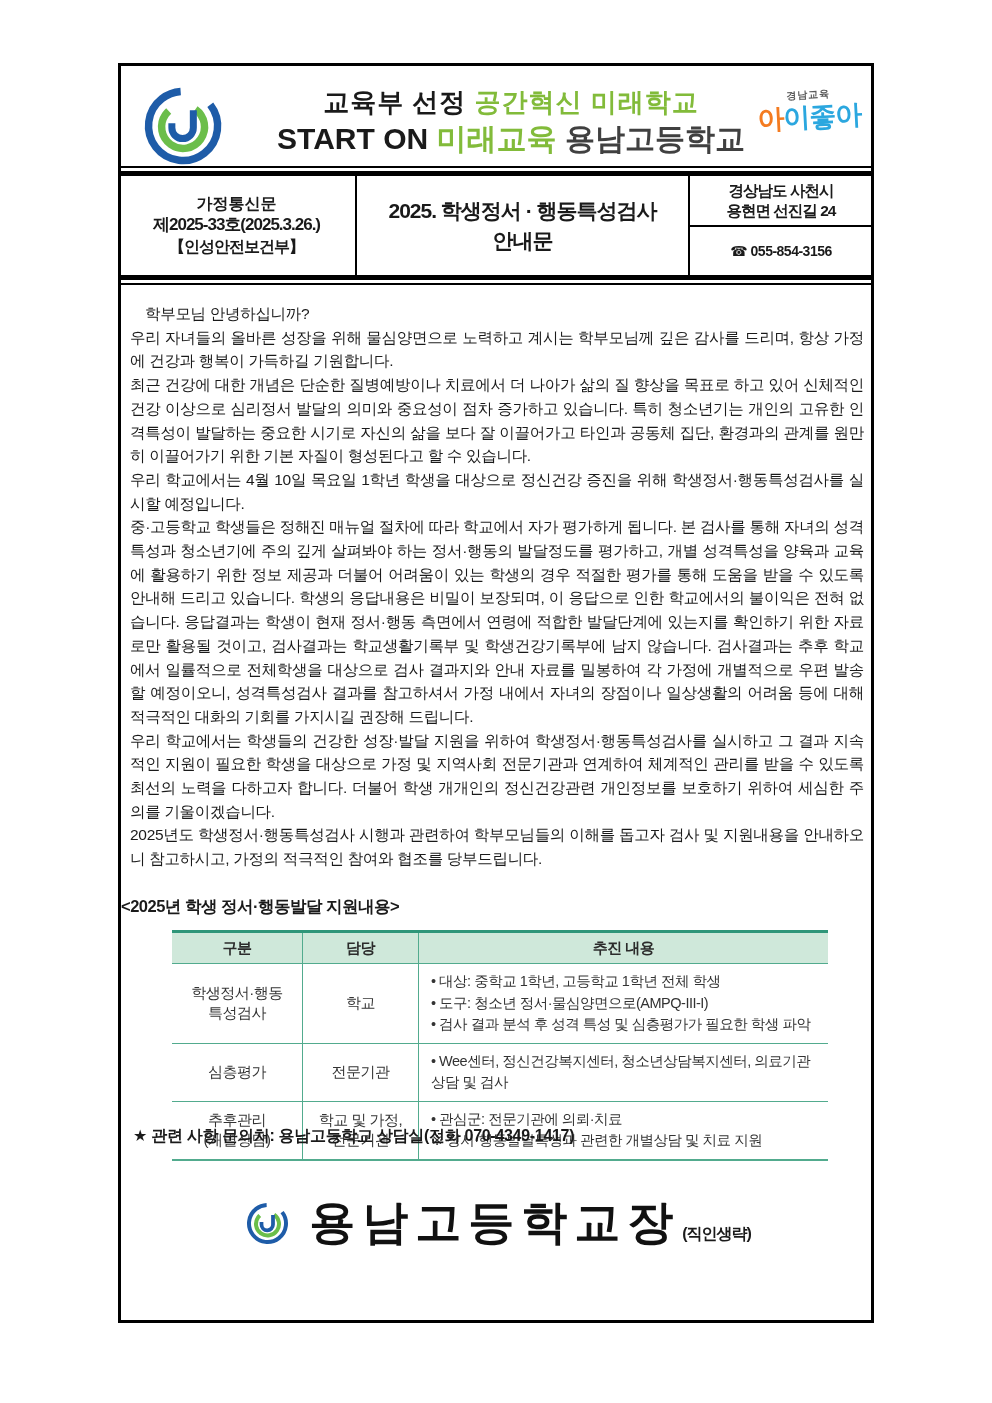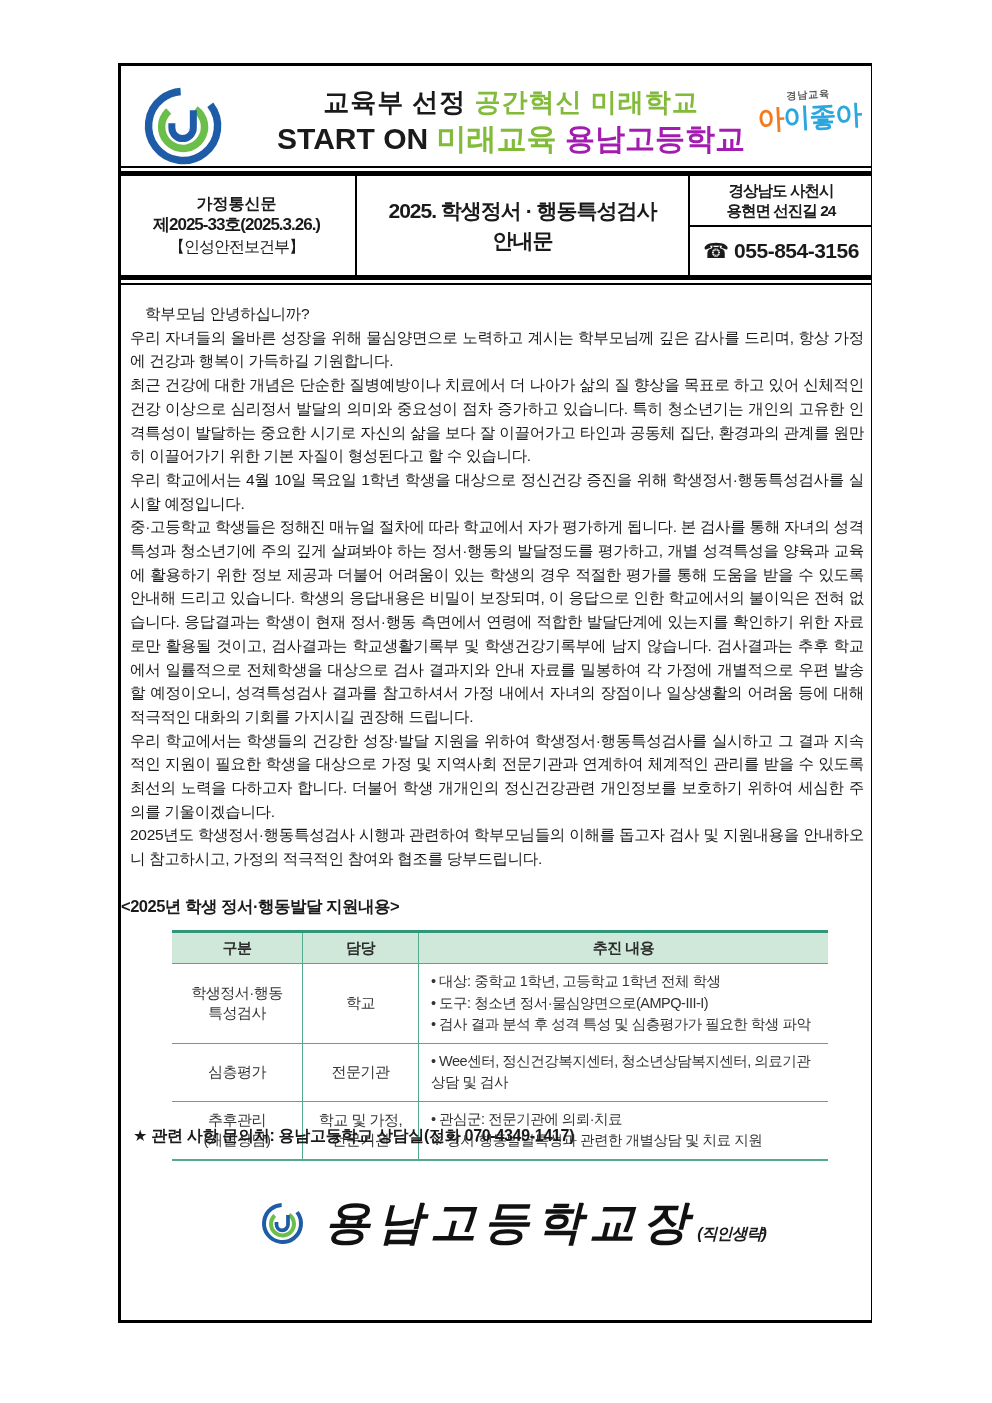--- a/index.html
+++ b/index.html
@@ -1,55 +1,55 @@
 <!DOCTYPE html>
 <html><head>
 <meta charset="utf-8">
 <style>
   html,body{margin:0;padding:0;background:#ffffff;}
   .page{
-    position:relative;width:872px;height:1403px;background:#ffffff;
+    position:relative;width:992px;height:1403px;background:#ffffff;
     font-family:"Liberation Sans","DejaVu Sans",sans-serif;color:#1a1a1a;overflow:hidden;
   }
   .frame{
     position:absolute;left:118px;top:63px;width:756px;height:1260px;
     border:3px solid #000;box-sizing:border-box;
   }
   
   .logo-main{position:absolute;left:16px;top:18px;}
   .banner-text{position:absolute;left:150px;top:20px;width:480px;text-align:center;}
   .b1{font-size:26px;font-weight:700;letter-spacing:1px;line-height:33px;white-space:nowrap;}
   .b2{font-size:30px;font-weight:800;line-height:40px;white-space:nowrap;}
   .txt-green{color:#82bb3a;}
-  .txt-blue{color:#a21caf;margin-top:8px;}
+  .txt-blue{color:#404040;margin-top:8px;}
   .badge{position:absolute;right:4px;top:22px;width:116px;text-align:center;transform:rotate(-3deg);}
   .badge-top{font-size:10px;font-weight:700;color:#5a5a5a;letter-spacing:1px;}
   .badge-main{font-size:27px;font-weight:800;letter-spacing:-1px;line-height:30px;}
   .badge-first{color:#f47b20;}
   .badge-rest{color:#2ba7df;}
   
   .rule-thin-top{position:absolute;left:-3px;top:100px;width:756px;height:2px;background:#000;}
   .rule-thin-bottom{position:absolute;left:-3px;top:217px;width:756px;height:2px;background:#000;}
   .info{
     position:absolute;left:-3px;top:105px;width:756px;height:109px;
     border-top:5px solid #000;border-bottom:5px solid #000;box-sizing:border-box;
     display:flex;
   }
   .info-cell{display:flex;flex-direction:column;align-items:center;justify-content:center;box-sizing:border-box;}
   .cell-doc{width:237px;}
   .cell-title{width:335px;border-left:2px solid #000;border-right:2px solid #000;}
   .cell-contact{width:182px;justify-content:flex-start;}
   .doc-type{font-size:16px;font-weight:700;line-height:21px;}
   .doc-number{font-size:17px;font-weight:700;line-height:22px;letter-spacing:-1px;}
-  .doc-dept{font-size:16px;font-weight:400;line-height:22px;letter-spacing:-1px;}
+  .doc-dept{font-size:16px;font-weight:700;line-height:22px;letter-spacing:-1px;}
   .notice-title{font-size:21px;font-weight:700;line-height:30px;text-align:center;letter-spacing:-1px;}
   .addr-box{width:100%;height:51px;display:flex;flex-direction:column;align-items:center;justify-content:center;border-bottom:2px solid #000;box-sizing:border-box;}
   .addr-line{font-size:15.5px;font-weight:700;line-height:20px;letter-spacing:-1px;}
   .phone-box{width:100%;flex:1;display:flex;align-items:center;justify-content:center;}
-  .phone{font-size:21px;font-weight:700;letter-spacing:-0.5px;}
+  .phone{font-size:14px;font-weight:700;letter-spacing:-0.5px;}
   
   .body-text{position:absolute;left:9px;top:236px;width:734px;font-size:15.5px;line-height:23.7px;text-align:justify;letter-spacing:-0.3px;}
   .body-text p{margin:0;}
   .greeting{padding-left:15px;text-align:left;}
   
   .support-title{position:absolute;left:0;top:830px;width:100%;font-size:16.5px;font-weight:700;letter-spacing:-0.5px;}
   .support{
     position:absolute;left:51px;top:864px;width:656px;
     border-top:3px solid #2f9679;border-bottom:2px solid #52ab8e;box-sizing:border-box;
   }
@@ -59,21 +59,21 @@
   .s-head .s-cell{font-weight:700;color:#2b2b2b;min-height:30px;padding:3px 4px;}
   .s-cell{
     display:flex;flex-direction:column;align-items:center;justify-content:center;
     font-size:15px;line-height:20px;color:#333;text-align:center;
     padding:7px 4px;box-sizing:border-box;white-space:pre-line;letter-spacing:-0.5px;
   }
   .s-cell.c2,.s-cell.c3{border-left:1.5px solid #52ab8e;}
   .s-cell.c3.details{align-items:flex-start;text-align:left;padding-left:12px;font-size:14.5px;line-height:21.5px;}
   
   .footer-note{position:absolute;left:12px;top:1060px;font-size:16px;font-weight:600;letter-spacing:-0.3px;}
-  .signature{position:absolute;left:16px;top:1126px;width:100%;display:flex;align-items:center;justify-content:center;font-style:italic;}
+  .signature{position:absolute;left:1px;top:1126px;width:100%;display:flex;align-items:center;justify-content:center;}
   .sig-logo{margin-right:16px;}
   .sig-name{font-size:46px;font-weight:800;letter-spacing:7px;color:#111;}
   .sig-seal{font-size:16px;font-weight:700;align-self:flex-end;padding-bottom:9px;margin-left:2px;letter-spacing:-1px;}
 </style>
 </head>
 <body>
 
 <svg width="0" height="0" style="position:absolute">
   <defs>
     <symbol id="school-logo" viewBox="0 0 100 90">

